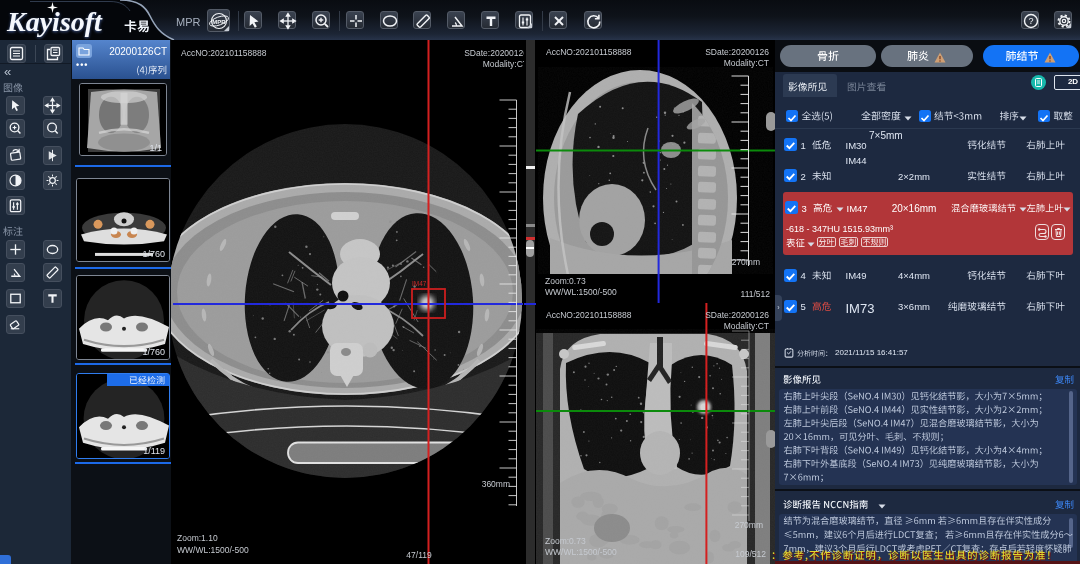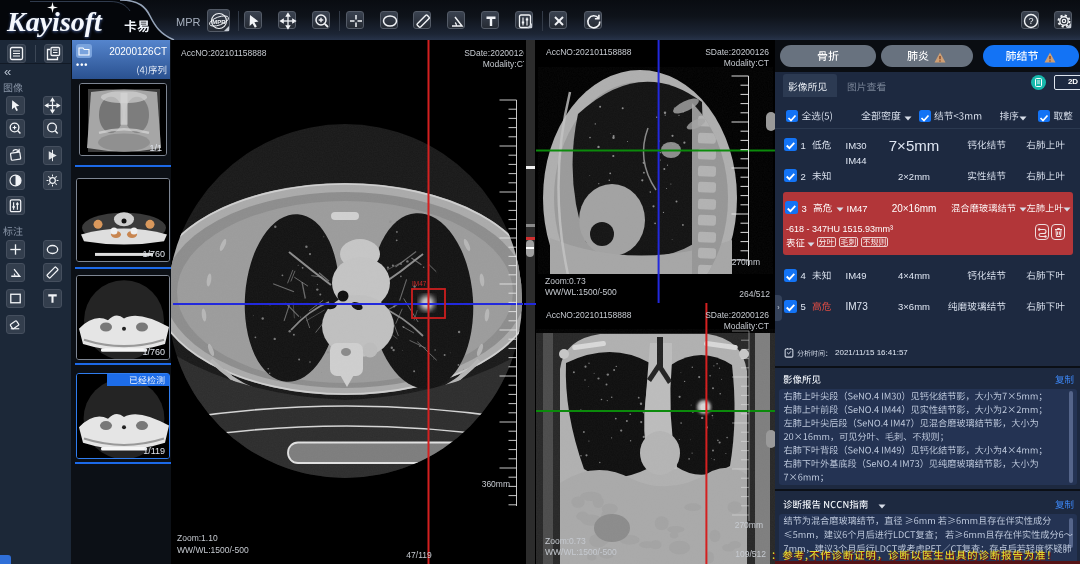--- a/index.html
+++ b/index.html
@@ -658,21 +658,21 @@
         <line x1="204.5" y1="201.6" x2="212.5" y2="201.6" stroke="#e8e8e8" stroke-width="1" opacity="0.95"></line>
         <line x1="204.5" y1="210.8" x2="212.5" y2="210.8" stroke="#e8e8e8" stroke-width="1" opacity="0.95"></line>
         <line x1="195.5" y1="220" x2="212.5" y2="220" stroke="#e8e8e8" stroke-width="1" opacity="0.95"></line>
       </g>
     </svg></div>
 <div style="position:absolute;left:546px;top:46.5px;font-size:8.5px;color:#c6cad0;white-space:nowrap">AccNO:202101158888</div>
 <div style="position:absolute;left:569px;top:46.5px;width:200px;text-align:right;font-size:8.5px;color:#c6cad0;white-space:nowrap">SDate:20200126</div>
 <div style="position:absolute;left:569px;top:57.5px;width:200px;text-align:right;font-size:8.5px;color:#c6cad0;white-space:nowrap">Modality:CT</div>
 <div style="position:absolute;left:545px;top:275.5px;font-size:8.5px;color:#c6cad0;white-space:nowrap">Zoom:0.73</div>
 <div style="position:absolute;left:545px;top:287px;font-size:8.5px;color:#c6cad0;white-space:nowrap">WW/WL:1500/-500</div>
-<div style="position:absolute;left:570px;top:288.5px;width:200px;text-align:right;font-size:8.5px;color:#c6cad0;white-space:nowrap">264/512</div>
+<div style="position:absolute;left:570px;top:288.5px;width:200px;text-align:right;font-size:8.5px;color:#c6cad0;white-space:nowrap">111/512</div>
 <div style="position:absolute;left:560px;top:256.5px;width:200px;text-align:right;font-size:8.5px;color:#c6cad0;white-space:nowrap">270mm</div>
 <div style="position:absolute;left:765.5px;top:112px;width:10px;height:19px;background:#9a9a9a;border-radius:5px"></div>
 <div style="position:absolute;left:536px;top:303px;width:239px;height:261px"><svg width="239" height="261" viewBox="0 0 239 261">
       <rect width="239" height="261" fill="#000"></rect>
       <clipPath id="c3">
         <rect x="0" y="26" width="239" height="235"></rect>
       </clipPath>
       <g clip-path="url(#c3)">
         <rect x="0" y="30" width="239" height="231" fill="#272727"></rect>
         <rect x="7" y="30" width="10" height="231" fill="#4b4b4b"></rect>
@@ -861,38 +861,38 @@
   </svg>
 <div style="position:absolute;left:1038.3px;top:110px;width:12px;height:12px;background:#1373f5;border-radius:2.5px"><svg width="12" height="12" viewBox="0 0 12 12">
       <path d="M2.5 6 L5 8.5 L9.5 3.5" fill="none" stroke="#fff" stroke-width="1.7"></path>
     </svg></div>
 <div style="position:absolute;left:775px;top:127.5px;width:305px;height:1px;background:#2b3950"></div>
 <div style="position:absolute;left:783.5px;top:138px;width:13px;height:13px;background:#1373f5;border-radius:2.5px"><svg width="13" height="13" viewBox="0 0 12 12">
       <path d="M2.5 6 L5 8.5 L9.5 3.5" fill="none" stroke="#fff" stroke-width="1.7"></path>
     </svg></div>
 <div style="position:absolute;left:800.5px;top:139.5px;font-size:9.5px;color:#dfe6f2">1</div>
 <div style="position:absolute;left:845.5px;top:139.5px;font-size:9.5px;color:#dfe6f2">IM30</div>
-<div style="position:absolute;left:869px;top:137px;width:90px;text-align:center;font-size:15px;color:#dfe6f2">7×5mm</div>
+<div style="position:absolute;left:869px;top:130px;width:90px;font-size:10px;color:#dfe6f2">7×5mm</div>
 <div style="position:absolute;left:783.5px;top:169px;width:13px;height:13px;background:#1373f5;border-radius:2.5px"><svg width="13" height="13" viewBox="0 0 12 12">
       <path d="M2.5 6 L5 8.5 L9.5 3.5" fill="none" stroke="#fff" stroke-width="1.7"></path>
     </svg></div>
 <div style="position:absolute;left:800.5px;top:170.5px;font-size:9.5px;color:#dfe6f2">2</div>
 <div style="position:absolute;left:845.5px;top:155px;font-size:9.5px;color:#dfe6f2">IM44</div>
 <div style="position:absolute;left:869px;top:170.5px;width:90px;text-align:center;font-size:9.5px;color:#dfe6f2">2×2mm</div>
 <div style="position:absolute;left:783.5px;top:268.5px;width:13px;height:13px;background:#1373f5;border-radius:2.5px"><svg width="13" height="13" viewBox="0 0 12 12">
       <path d="M2.5 6 L5 8.5 L9.5 3.5" fill="none" stroke="#fff" stroke-width="1.7"></path>
     </svg></div>
 <div style="position:absolute;left:800.5px;top:270px;font-size:9.5px;color:#dfe6f2">4</div>
 <div style="position:absolute;left:845.5px;top:270px;font-size:9.5px;color:#dfe6f2">IM49</div>
 <div style="position:absolute;left:869px;top:270px;width:90px;text-align:center;font-size:9.5px;color:#dfe6f2">4×4mm</div>
 <div style="position:absolute;left:783.5px;top:299.5px;width:13px;height:13px;background:#1373f5;border-radius:2.5px"><svg width="13" height="13" viewBox="0 0 12 12">
       <path d="M2.5 6 L5 8.5 L9.5 3.5" fill="none" stroke="#fff" stroke-width="1.7"></path>
     </svg></div>
 <div style="position:absolute;left:800.5px;top:301px;font-size:9.5px;color:#dfe6f2">5</div>
-<div style="position:absolute;left:845.5px;top:301px;font-size:10px;color:#dfe6f2">IM73</div>
+<div style="position:absolute;left:845.5px;top:301px;font-size:13px;color:#dfe6f2">IM73</div>
 <div style="position:absolute;left:869px;top:301px;width:90px;text-align:center;font-size:9.5px;color:#dfe6f2">3×6mm</div>
 <div style="position:absolute;left:783px;top:192px;width:289.5px;height:62.5px;background:#b23639;border-radius:3px"></div>
 <div style="position:absolute;left:785px;top:201px;width:13px;height:13px;background:#1373f5;border-radius:2.5px"><svg width="13" height="13" viewBox="0 0 12 12">
       <path d="M2.5 6 L5 8.5 L9.5 3.5" fill="none" stroke="#fff" stroke-width="1.7"></path>
     </svg></div>
 <div style="position:absolute;left:801.5px;top:202.5px;font-size:9.5px;color:#fff">3</div>
 <svg style="position:absolute;left:836px;top:207px" width="8" height="5" viewBox="0 0 8 5">
     <path d="M0.5 0.5 L4 4.5 L7.5 0.5 Z" fill="#d7dde8"></path>
   </svg>
 <div style="position:absolute;left:846.5px;top:202.5px;font-size:9.5px;color:#fff">IM47</div>

